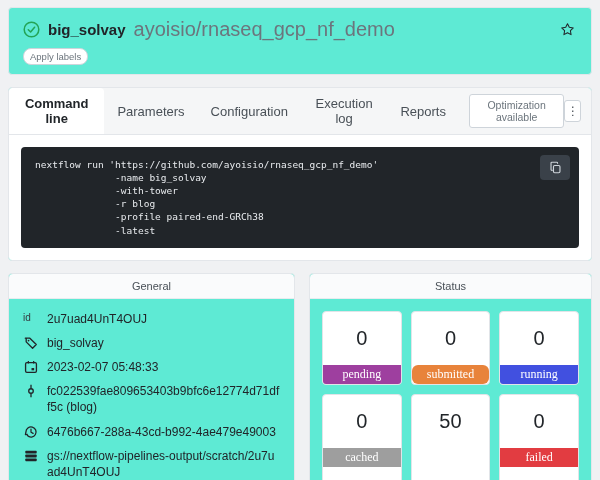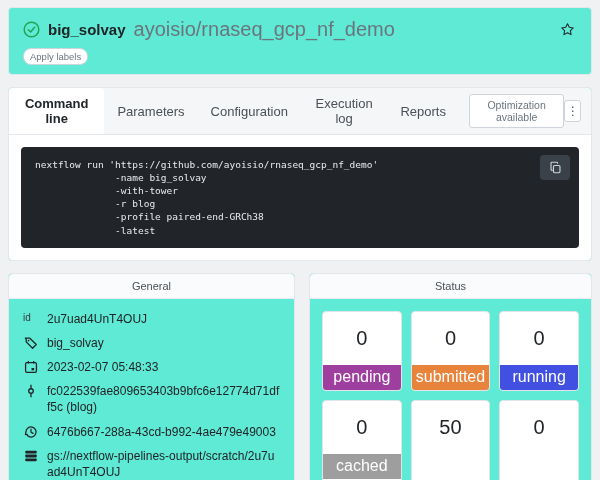--- a/index.html
+++ b/index.html
@@ -72,22 +72,22 @@
   .general-body { padding:12px 14px; }
   .g-row { display:flex; gap:9px; margin-bottom:8px; align-items:flex-start; }
   .g-icon { width:15px; flex:none; display:flex; justify-content:center; padding-top:1px; }
   .g-idlabel { width:15px; flex:none; font-size:10px; color:#343a40; padding-top:1px; }
   .g-val { font-size:12px; color:#212529; line-height:1.35; word-break:break-all; }
   
   .status-body { padding:12px; display:grid; grid-template-columns:repeat(3,1fr); gap:9px; }
   .s-card { border:1px solid #e1e4e8; border-radius:4px; overflow:hidden; background:#fff; }
   .s-num { height:53px; display:flex; align-items:center; justify-content:center;
            font-size:20px; color:#212529; }
-  .s-label { height:25px; display:flex; align-items:center; justify-content:center;
-             font-size:16px; color:#fff; }
+  .s-label { height:19px; display:flex; align-items:center; justify-content:center;
+             font-size:12px; color:#fff;font-family:Liberation Serif, serif; }
 </style>
 </head>
 <body>
 
 <div class="card header-card">
   <div class="header-top">
     <span style="line-height:0;">
       <svg width="17" height="17" viewBox="0 0 17 17">
         <circle cx="8.5" cy="8.5" r="7.3" fill="none" stroke="#23a455" stroke-width="1.5"></circle>
         <polyline points="5.3,8.8 7.6,11 11.6,6.2" fill="none" stroke="#23a455" stroke-width="1.5" stroke-linecap="round" stroke-linejoin="round"></polyline>
@@ -212,38 +212,39 @@
     <div class="panel-head">Status</div>
     <div class="status-body">
 
       <div class="s-card">
         <div class="s-num">0</div>
         <div class="s-label" style="background-color: rgb(158, 63, 159);">pending</div>
       </div>
 
       <div class="s-card">
         <div class="s-num">0</div>
-        <div class="s-label" style="background-color: rgb(232, 131, 59);">submitted</div>
+        <div class="s-label" style="background-color: rgb(232, 131, 59); border-radius: 6px;">submitted</div>
       </div>
 
       <div class="s-card">
         <div class="s-num">0</div>
         <div class="s-label" style="background-color: rgb(65, 80, 224);">running</div>
       </div>
 
       <div class="s-card">
         <div class="s-num">0</div>
         <div class="s-label" style="background-color: rgb(158, 158, 158);">cached</div>
       </div>
 
       <div class="s-card">
         <div class="s-num">50</div>
         <div class="s-label" style="background-color: rgb(40, 167, 69); margin-top: 37px;">succeeded</div>
       </div>
 
       <div class="s-card">
         <div class="s-num">0</div>
+        <div class="s-label" style="background-color: rgb(226, 60, 65);">failed</div>
       </div>
 
     </div>
   </div>
 
 </div>
 
 </body></html>

